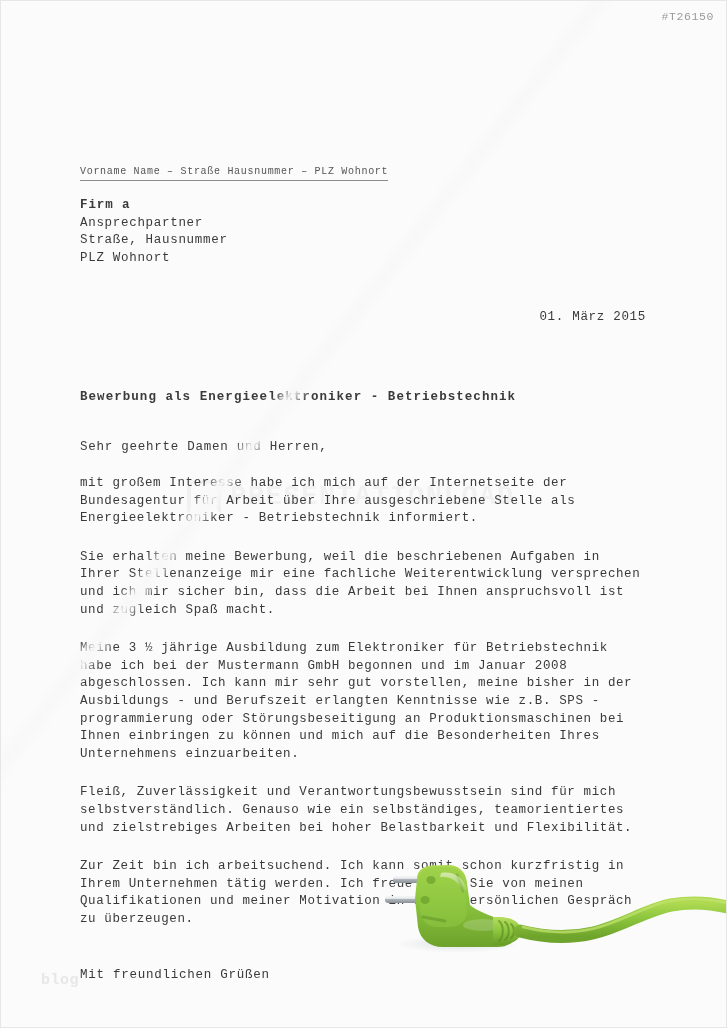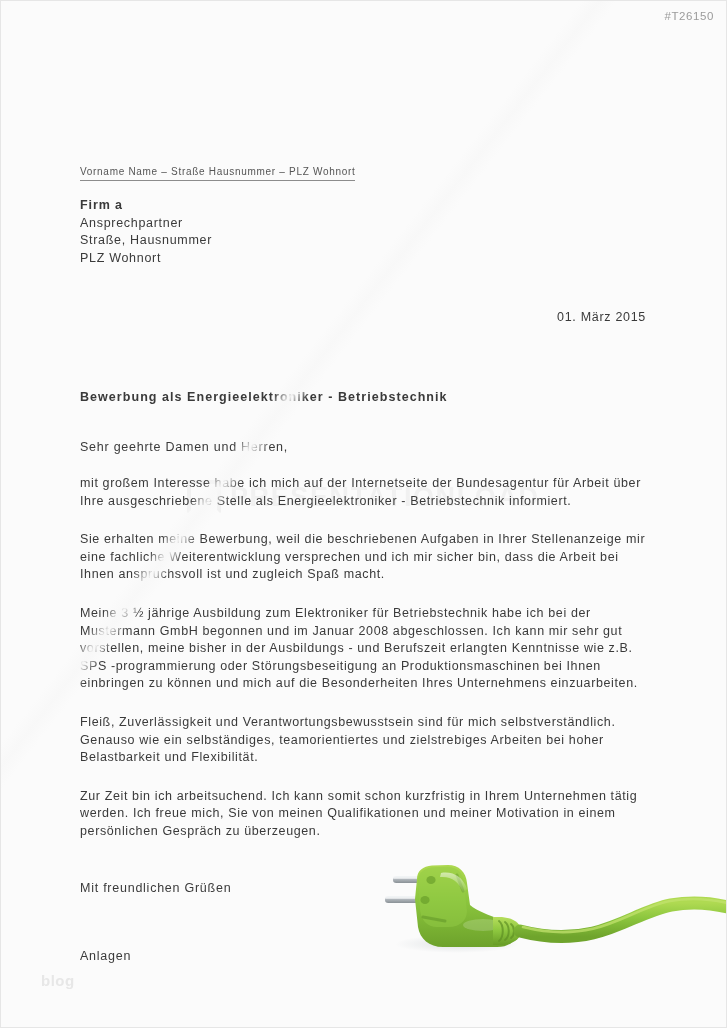--- a/index.html
+++ b/index.html
@@ -8,21 +8,21 @@
     background: #ffffff;
   }
   #page {
     position: relative;
     width: 727px;
     height: 1028px;
     background: #fbfbfb;
     border: 1px solid #e6e6e6;
     box-sizing: border-box;
     overflow: hidden;
-    font-family: Liberation Sans, sans-serif;
+    font-family: Liberation Mono, monospace;
     color: #3a3a3a;
   }
   
   #sheen {
     position: absolute;
     inset: 0;
     background: linear-gradient(128deg,
                 rgba(255,255,255,0) 0%,
                 rgba(255,255,255,0) 38%,
                 rgba(248,248,248,0.95) 39.2%,

